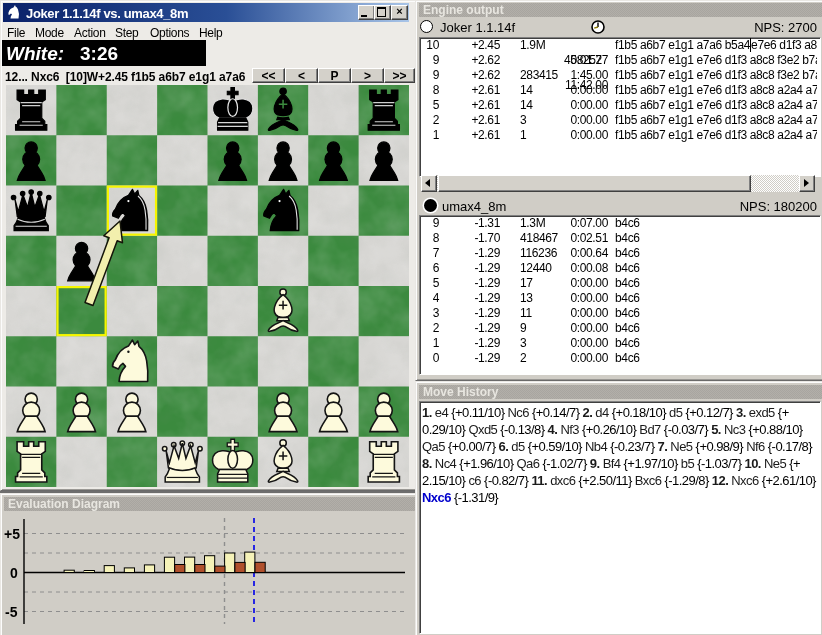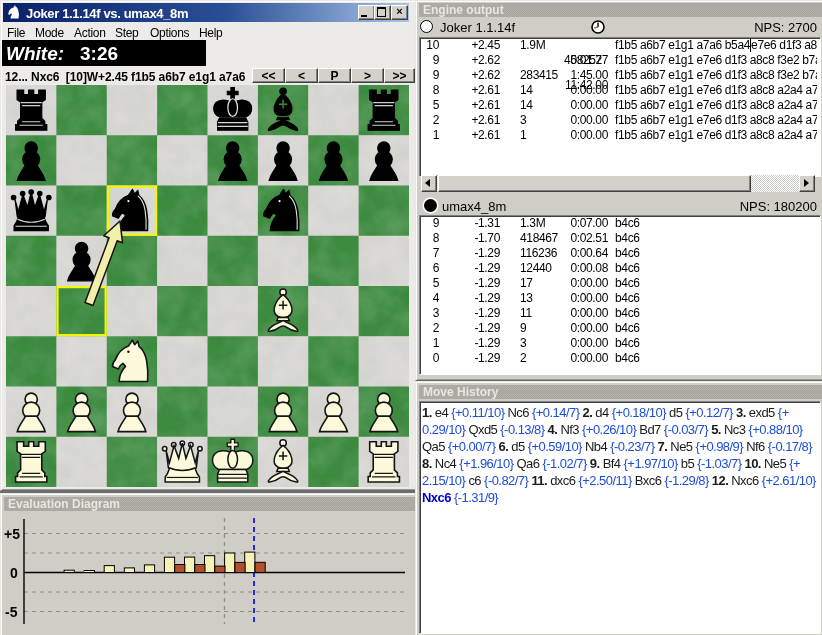--- a/index.html
+++ b/index.html
@@ -453,21 +453,21 @@
         <span style="position:absolute;left:194px;top:0;">b4c6</span>
       </div>
     </div>
 </div>
 
 <div class="win" id="histwin" style="left:415px;top:381px;width:407px;height:254px;">
  <div class="mtitle">Move History</div>
  <div class="xbtn" style="right:3px;">×</div>
  <div class="sunk" style="left:3px;top:19px;width:400px;height:231px;"></div>
  <div id="histtext" style="position:absolute;left:6px;top:22px;width:396px;font-size:13px;line-height:17px;letter-spacing:-0.55px;color:#1a1a1a;">
-      <style>#histtext g{color:#1d4ed8;display:inline;margin-top:25px;}</style>
+      <style>#histtext g{color:#000000;display:inline;margin-top:25px;}</style>
       <div style="white-space:nowrap;overflow:hidden;"><b>1.</b> e4 <g>{+0.11/10}</g> Nc6 <g>{+0.14/7}</g> <b>2.</b> d4 <g>{+0.18/10}</g> d5 <g>{+0.12/7}</g> <b>3.</b> exd5 <g>{+</g></div>
       <div style="white-space:nowrap;overflow:hidden;"><g>0.29/10}</g> Qxd5 <g>{-0.13/8}</g> <b>4.</b> Nf3 <g>{+0.26/10}</g> Bd7 <g>{-0.03/7}</g> <b>5.</b> Nc3 <g>{+0.88/10}</g></div>
       <div style="white-space:nowrap;overflow:hidden;">Qa5 <g>{+0.00/7}</g> <b>6.</b> d5 <g>{+0.59/10}</g> Nb4 <g>{-0.23/7}</g> <b>7.</b> Ne5 <g>{+0.98/9}</g> Nf6 <g>{-0.17/8}</g></div>
       <div style="white-space:nowrap;overflow:hidden;"><b>8.</b> Nc4 <g>{+1.96/10}</g> Qa6 <g>{-1.02/7}</g> <b>9.</b> Bf4 <g>{+1.97/10}</g> b5 <g>{-1.03/7}</g> <b>10.</b> Ne5 <g>{+</g></div>
       <div style="white-space:nowrap;overflow:hidden;"><g>2.15/10}</g> c6 <g>{-0.82/7}</g> <b>11.</b> dxc6 <g>{+2.50/11}</g> Bxc6 <g>{-1.29/8}</g> <b>12.</b> Nxc6 <g>{+2.61/10}</g></div>
       <div style="white-space:nowrap;overflow:hidden;"><b style="color:#0000cc">Nxc6</b> <g>{-1.31/9}</g></div>
     </div>
 </div>
 
 </body></html>

